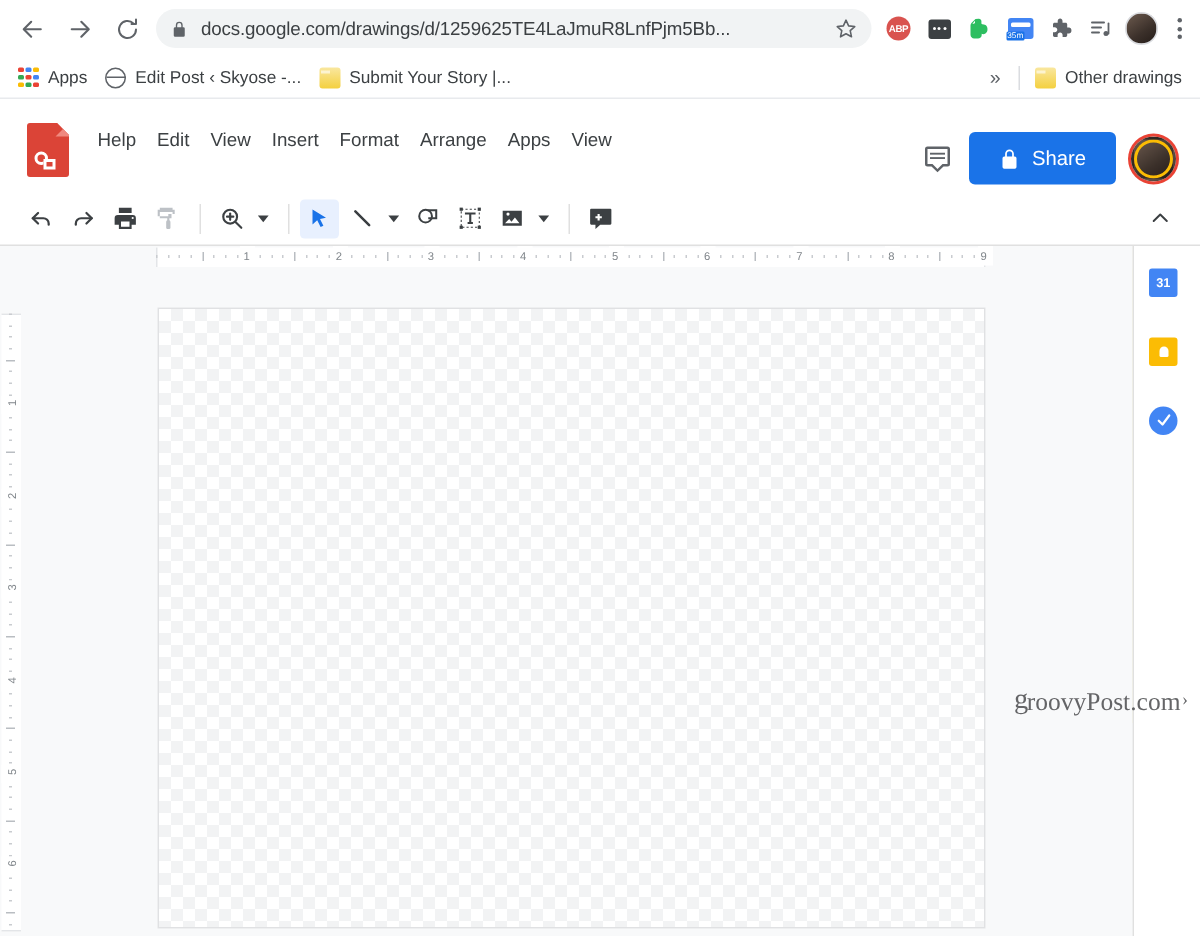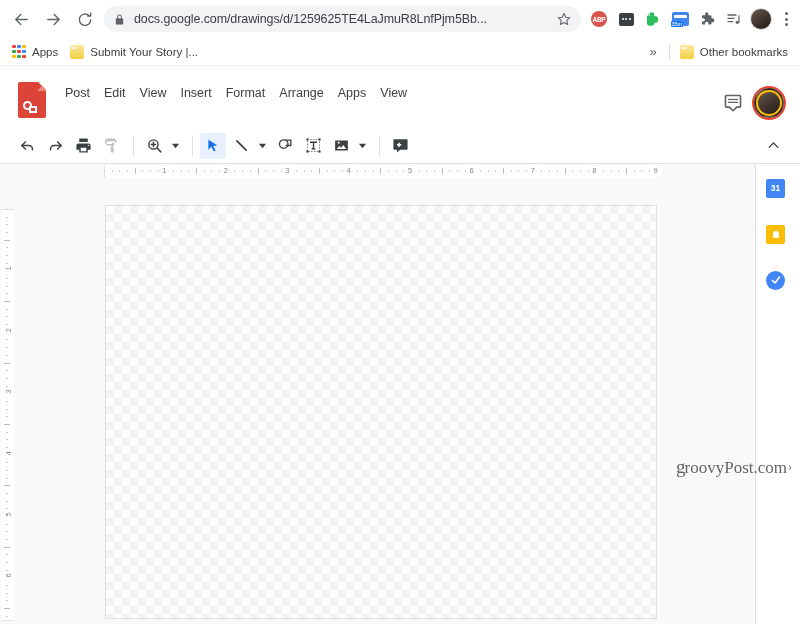--- a/index.html
+++ b/index.html
@@ -329,57 +329,67 @@
         <i style="background:#34a853"></i>
           <i style="background:#ea4335"></i>
           <i style="background:#4285f4"></i>
         <i style="background:#fbbc04"></i>
           <i style="background:#34a853"></i>
           <i style="background:#ea4335"></i>
       </span>
       <span>Apps</span>
     </div>
     <div class="bm">
+      <span class="favicon fav-globe"></span>
+      <span>Edit Post ‹ Skyose -...</span>
+    </div>
+    <div class="bm">
       <span class="favicon fav-folder"></span>
       <span>Submit Your Story |...</span>
     </div>
     <div class="bm-spacer"></div>
     <div class="chev-more">»</div>
     <div class="bm-divider"></div>
     <div class="bm">
       <span class="favicon fav-folder"></span>
-      <span>Other bookmarks</span>
+      <span>Other drawings</span>
     </div>
   </div>
 
   <div class="docs-header">
     <div class="doc-logo">
       <span class="shape-a"></span>
         <span class="shape-b"></span>
     </div>
     <div class="doc-titlewrap">
       <div class="menubar">
-        <div class="menu-item">Post</div>
+        <div class="menu-item">Help</div>
         <div class="menu-item">Edit</div>
         <div class="menu-item">View</div>
         <div class="menu-item">Insert</div>
         <div class="menu-item">Format</div>
         <div class="menu-item">Arrange</div>
         <div class="menu-item">Apps</div>
         <div class="menu-item">View</div>
       </div>
     </div>
     <div class="header-right">
       <div class="comment-icon">
         <svg width="20" height="20" viewBox="0 0 24 24" fill="#5f6368">
             <path d="M20 2H4a2 2 0 0 0-2 2v12a2 2 0 0 0 2 2h4l4 4 4-4h4a2 2 0 0 0 2-2V4a2 2 0 0 0-2-2zM6 7h12v1.6H6V7zm0 3.6h12v1.6H6v-1.6z" fill="#fff"></path>
             <path d="M20 2H4a2 2 0 0 0-2 2v12a2 2 0 0 0 2 2h3.2L12 22.6 16.8 18H20a2 2 0 0 0 2-2V4a2 2 0 0 0-2-2zm0 14h-4l-4 4-4-4H4V4h16v12z"></path>
             <rect x="6" y="7" width="12" height="1.5"></rect>
             <rect x="6" y="10.5" width="12" height="1.5"></rect>
           </svg>
+      </div>
+      <div class="share-btn">
+        <svg width="14" height="14" viewBox="0 0 24 24" fill="#ffffff">
+            <path d="M12 1a5 5 0 0 0-5 5v3H6a2 2 0 0 0-2 2v10a2 2 0 0 0 2 2h12a2 2 0 0 0 2-2V11a2 2 0 0 0-2-2h-1V6a5 5 0 0 0-5-5zm0 2a3 3 0 0 1 3 3v3H9V6a3 3 0 0 1 3-3z"></path>
+          </svg>
+        <span>Share</span>
       </div>
       <div class="acct-wrap">
         <div class="acct-ring"></div>
         <div class="acct-avatar"></div>
       </div>
     </div>
   </div>
 
   <div class="toolbar">
     <div class="tb-btn">

